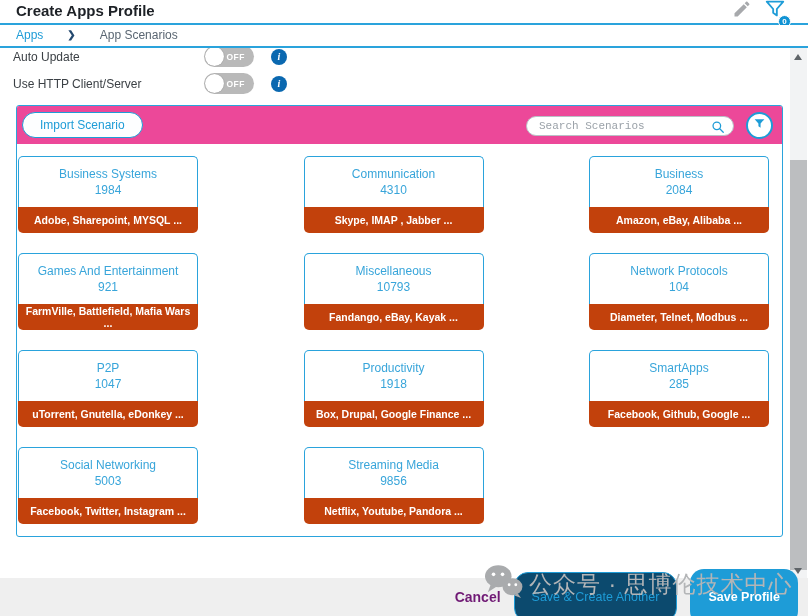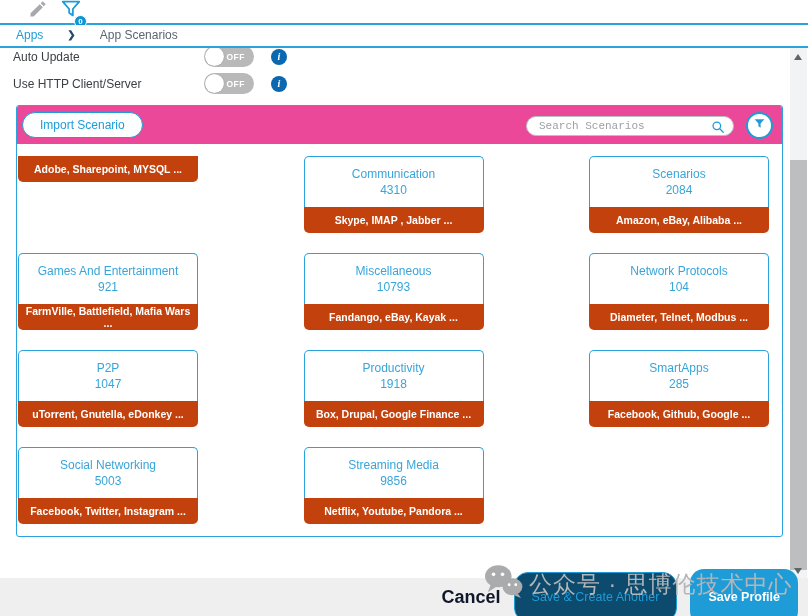--- a/index.html
+++ b/index.html
@@ -63,40 +63,41 @@
     font-size:10.5px; font-weight:bold; display:flex; align-items:center; justify-content:center;
     text-align:center; padding:0 4px; }
 
   
   .watermark { position:absolute; left:482px; top:563px; display:flex; align-items:center; gap:5px;
     color:#b3b5b7; font-size:23px; letter-spacing:1px; z-index:6; pointer-events:none; }
 
   
   .footer-bar { position:absolute; left:0; bottom:0; width:808px; height:38px; background:#efefef;
     display:flex; align-items:center; justify-content:flex-end; gap:13px; padding-right:10px; z-index:5; }
-  .cancel-link { color:#0f172a; font-size:18px; font-weight:bold; cursor:pointer; }
+  .cancel-link { color:#701a75; font-size:14px; font-weight:bold; cursor:pointer; }
   .btn-outline { border:1px solid #1e9cd7; background:#0c4a6e; color:#1e9cd7; font-size:12.5px;
     padding:17px 17px; border-radius:14px; cursor:pointer; font-family:inherit; }
   .btn-solid { border:none; background:#1e9cd7; color:#fff; font-size:12.5px; font-weight:bold;
     padding:21px 18px; border-radius:14px; cursor:pointer; font-family:inherit; }
 
   
   .scrollbar { position:absolute; right:1px; top:48px; width:17px; height:530px; background:#f2f3f4; z-index:4; }
   .sb-thumb { position:absolute; left:0; top:112px; width:17px; height:410px; background:#bcbec0; cursor:grab; }
   .sb-arrow-up { position:absolute; left:4px; top:6px; width:0; height:0;
     border-left:4.5px solid transparent; border-right:4.5px solid transparent; border-bottom:6px solid #5f6468; cursor:pointer; }
   .sb-arrow-down { position:absolute; left:4px; bottom:4px; width:0; height:0;
     border-left:4.5px solid transparent; border-right:4.5px solid transparent; border-top:6px solid #5f6468; cursor:pointer; }
 </style>
 </head>
 <body>
 
 <div class="page">
 
   <div class="app-header">
+    <div class="app-title">Create Apps Profile</div>
     <div class="hicon">
       <span>
         <svg width="20" height="20" viewBox="0 0 24 24">
             <path fill="#a7a9ac" d="M3 17.2V21h3.8L17.8 9.9l-3.7-3.7L3 17.2zM20.7 7c.4-.4.4-1 0-1.4l-2.3-2.3c-.4-.4-1-.4-1.4 0l-1.8 1.8 3.7 3.7L20.7 7z"></path>
           </svg>
       </span>
     </div>
     <div class="hicon">
       <span>
         <svg width="22" height="22" viewBox="0 0 24 24">
@@ -152,32 +153,36 @@
             <svg width="13" height="13" viewBox="0 0 24 24">
                 <path fill="#1e9cd7" d="M3 4h18l-7 8v8l-4-3v-5L3 4z"></path>
               </svg>
           </span>
         </span>
       </div>
     </div>
 
     <div class="grid">
       <div class="card">
+        <div class="card-top">
+          <div class="card-title">Business Systems</div>
+          <div class="card-count">1984</div>
+        </div>
         <div class="card-apps">Adobe, Sharepoint, MYSQL ...</div>
       </div>
       <div class="card">
         <div class="card-top">
           <div class="card-title">Communication</div>
           <div class="card-count">4310</div>
         </div>
         <div class="card-apps">Skype, IMAP , Jabber ...</div>
       </div>
       <div class="card">
         <div class="card-top">
-          <div class="card-title">Scenarios</div>
+          <div class="card-title">Business</div>
           <div class="card-count">2084</div>
         </div>
         <div class="card-apps">Amazon, eBay, Alibaba ...</div>
       </div>
       <div class="card">
         <div class="card-top">
           <div class="card-title">Games And Entertainment</div>
           <div class="card-count">921</div>
         </div>
         <div class="card-apps">FarmVille, Battlefield, Mafia Wars ...</div>

